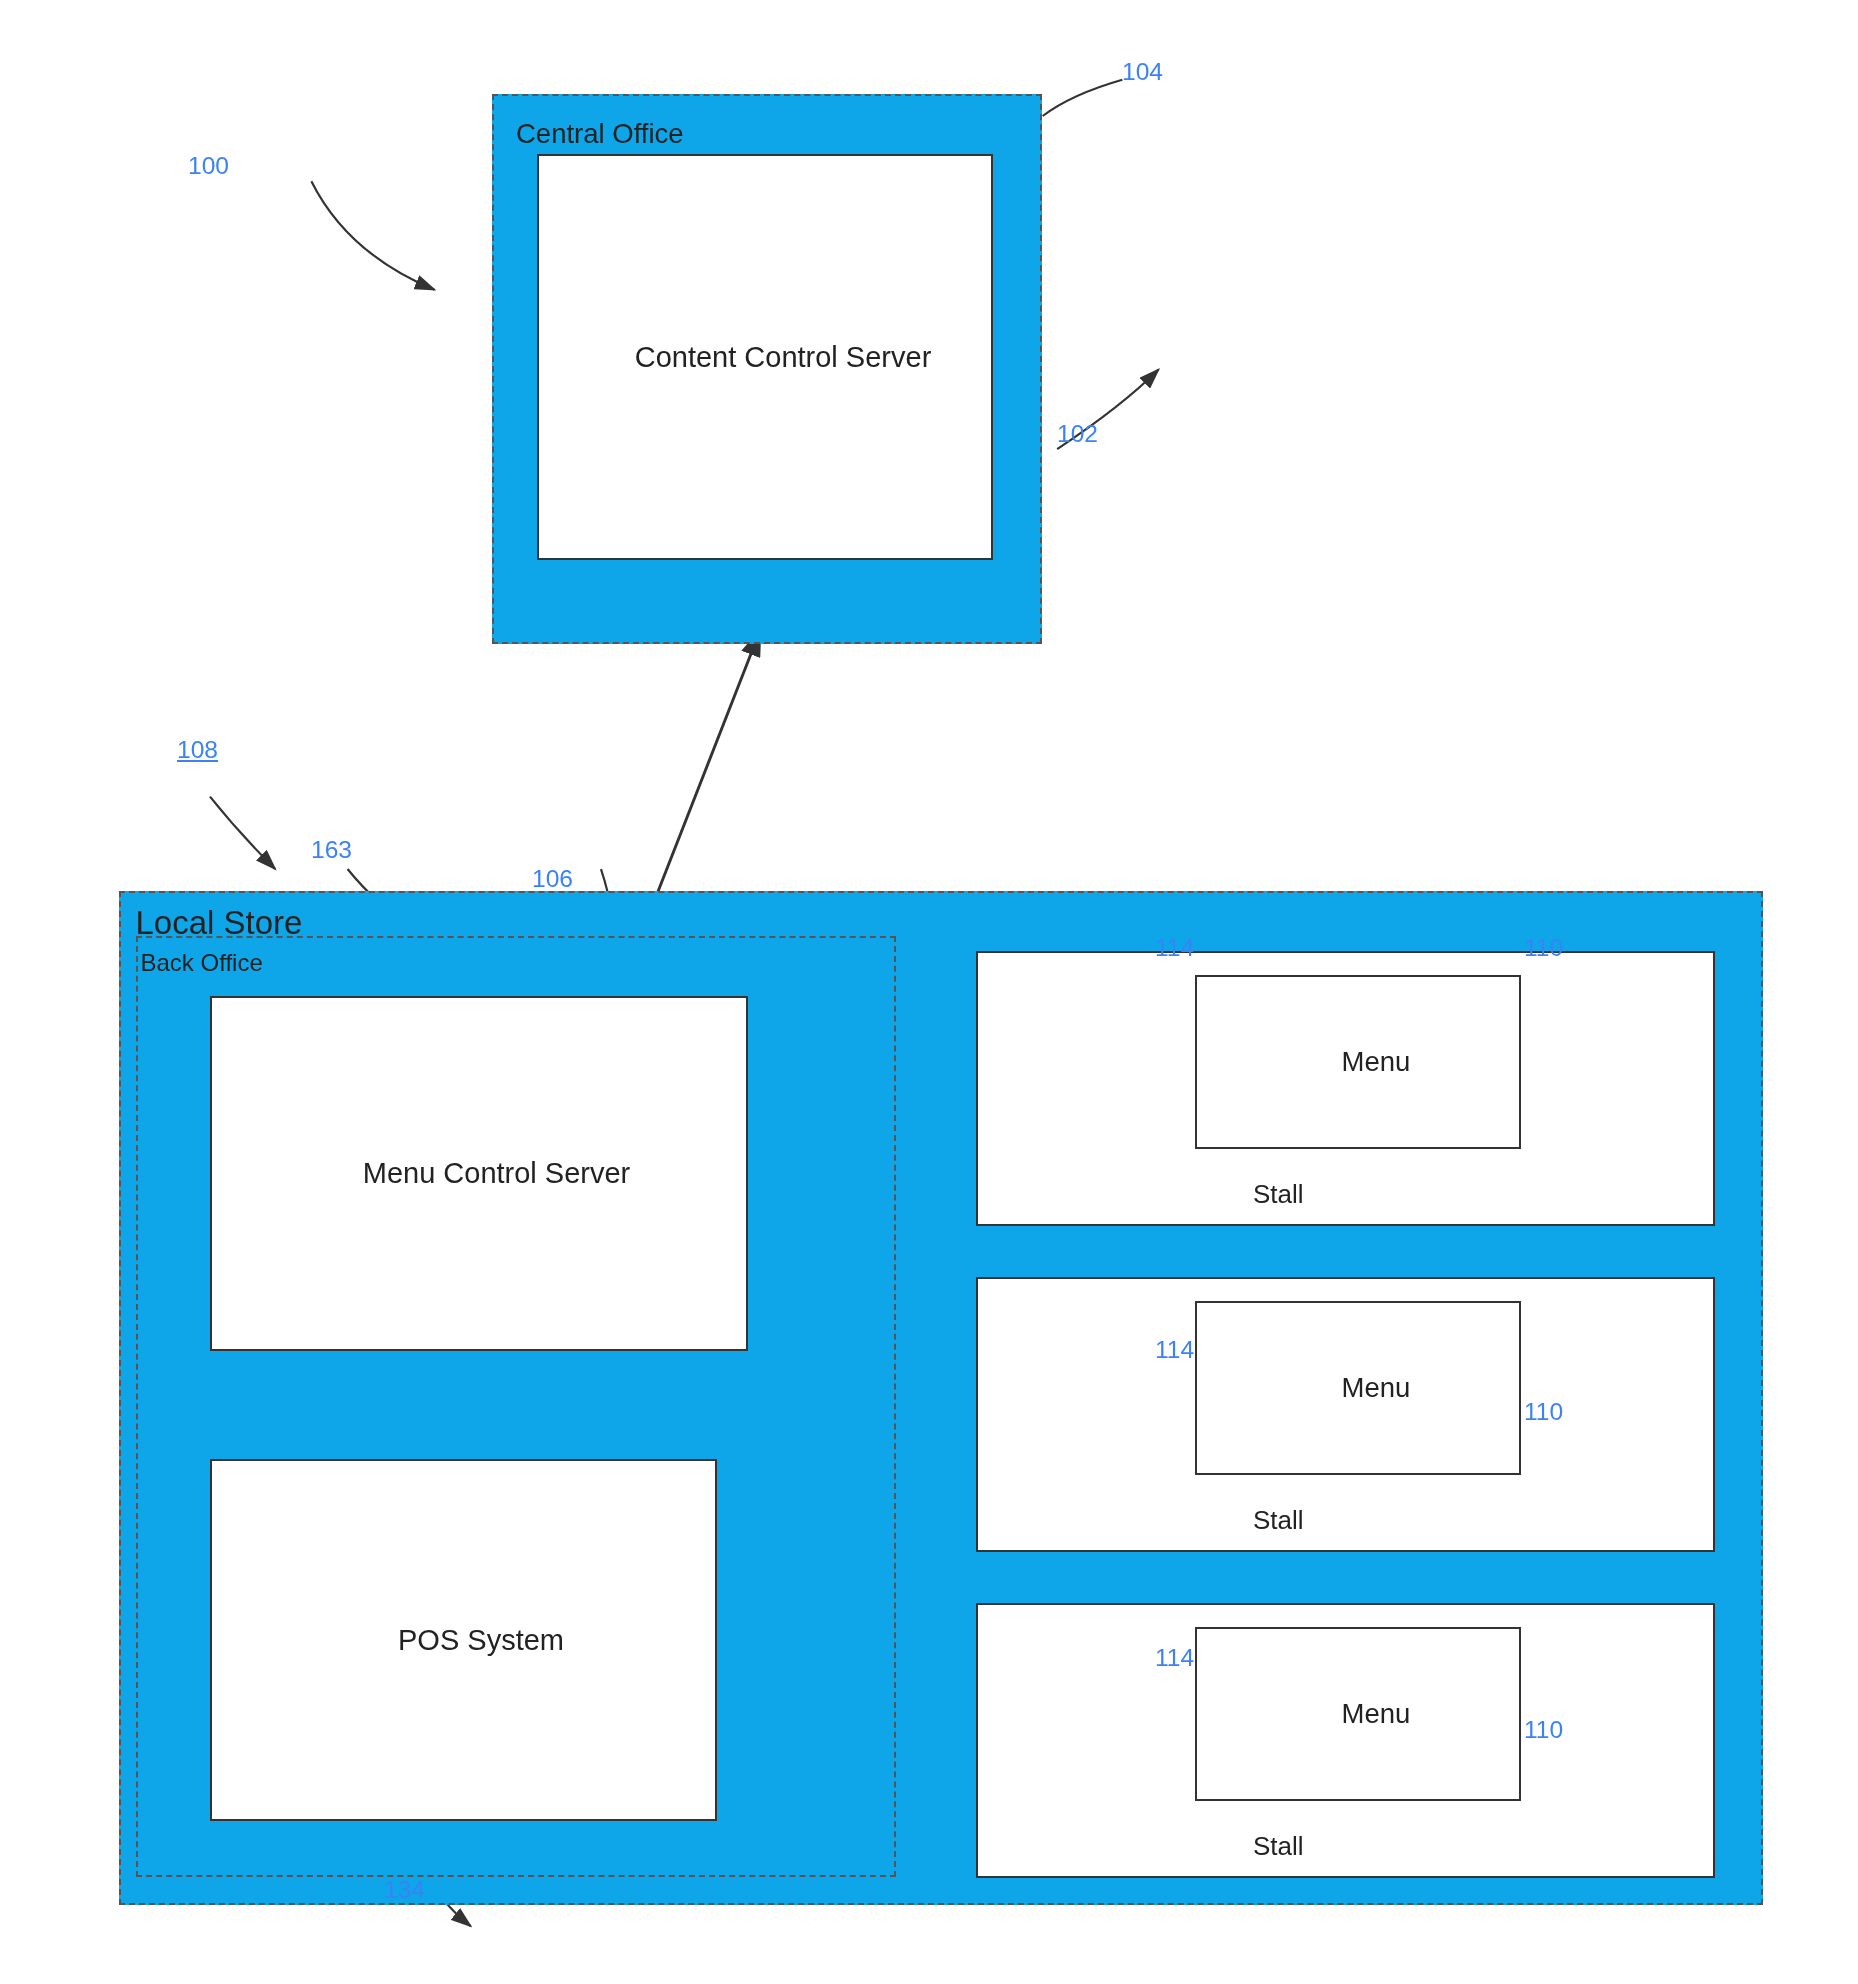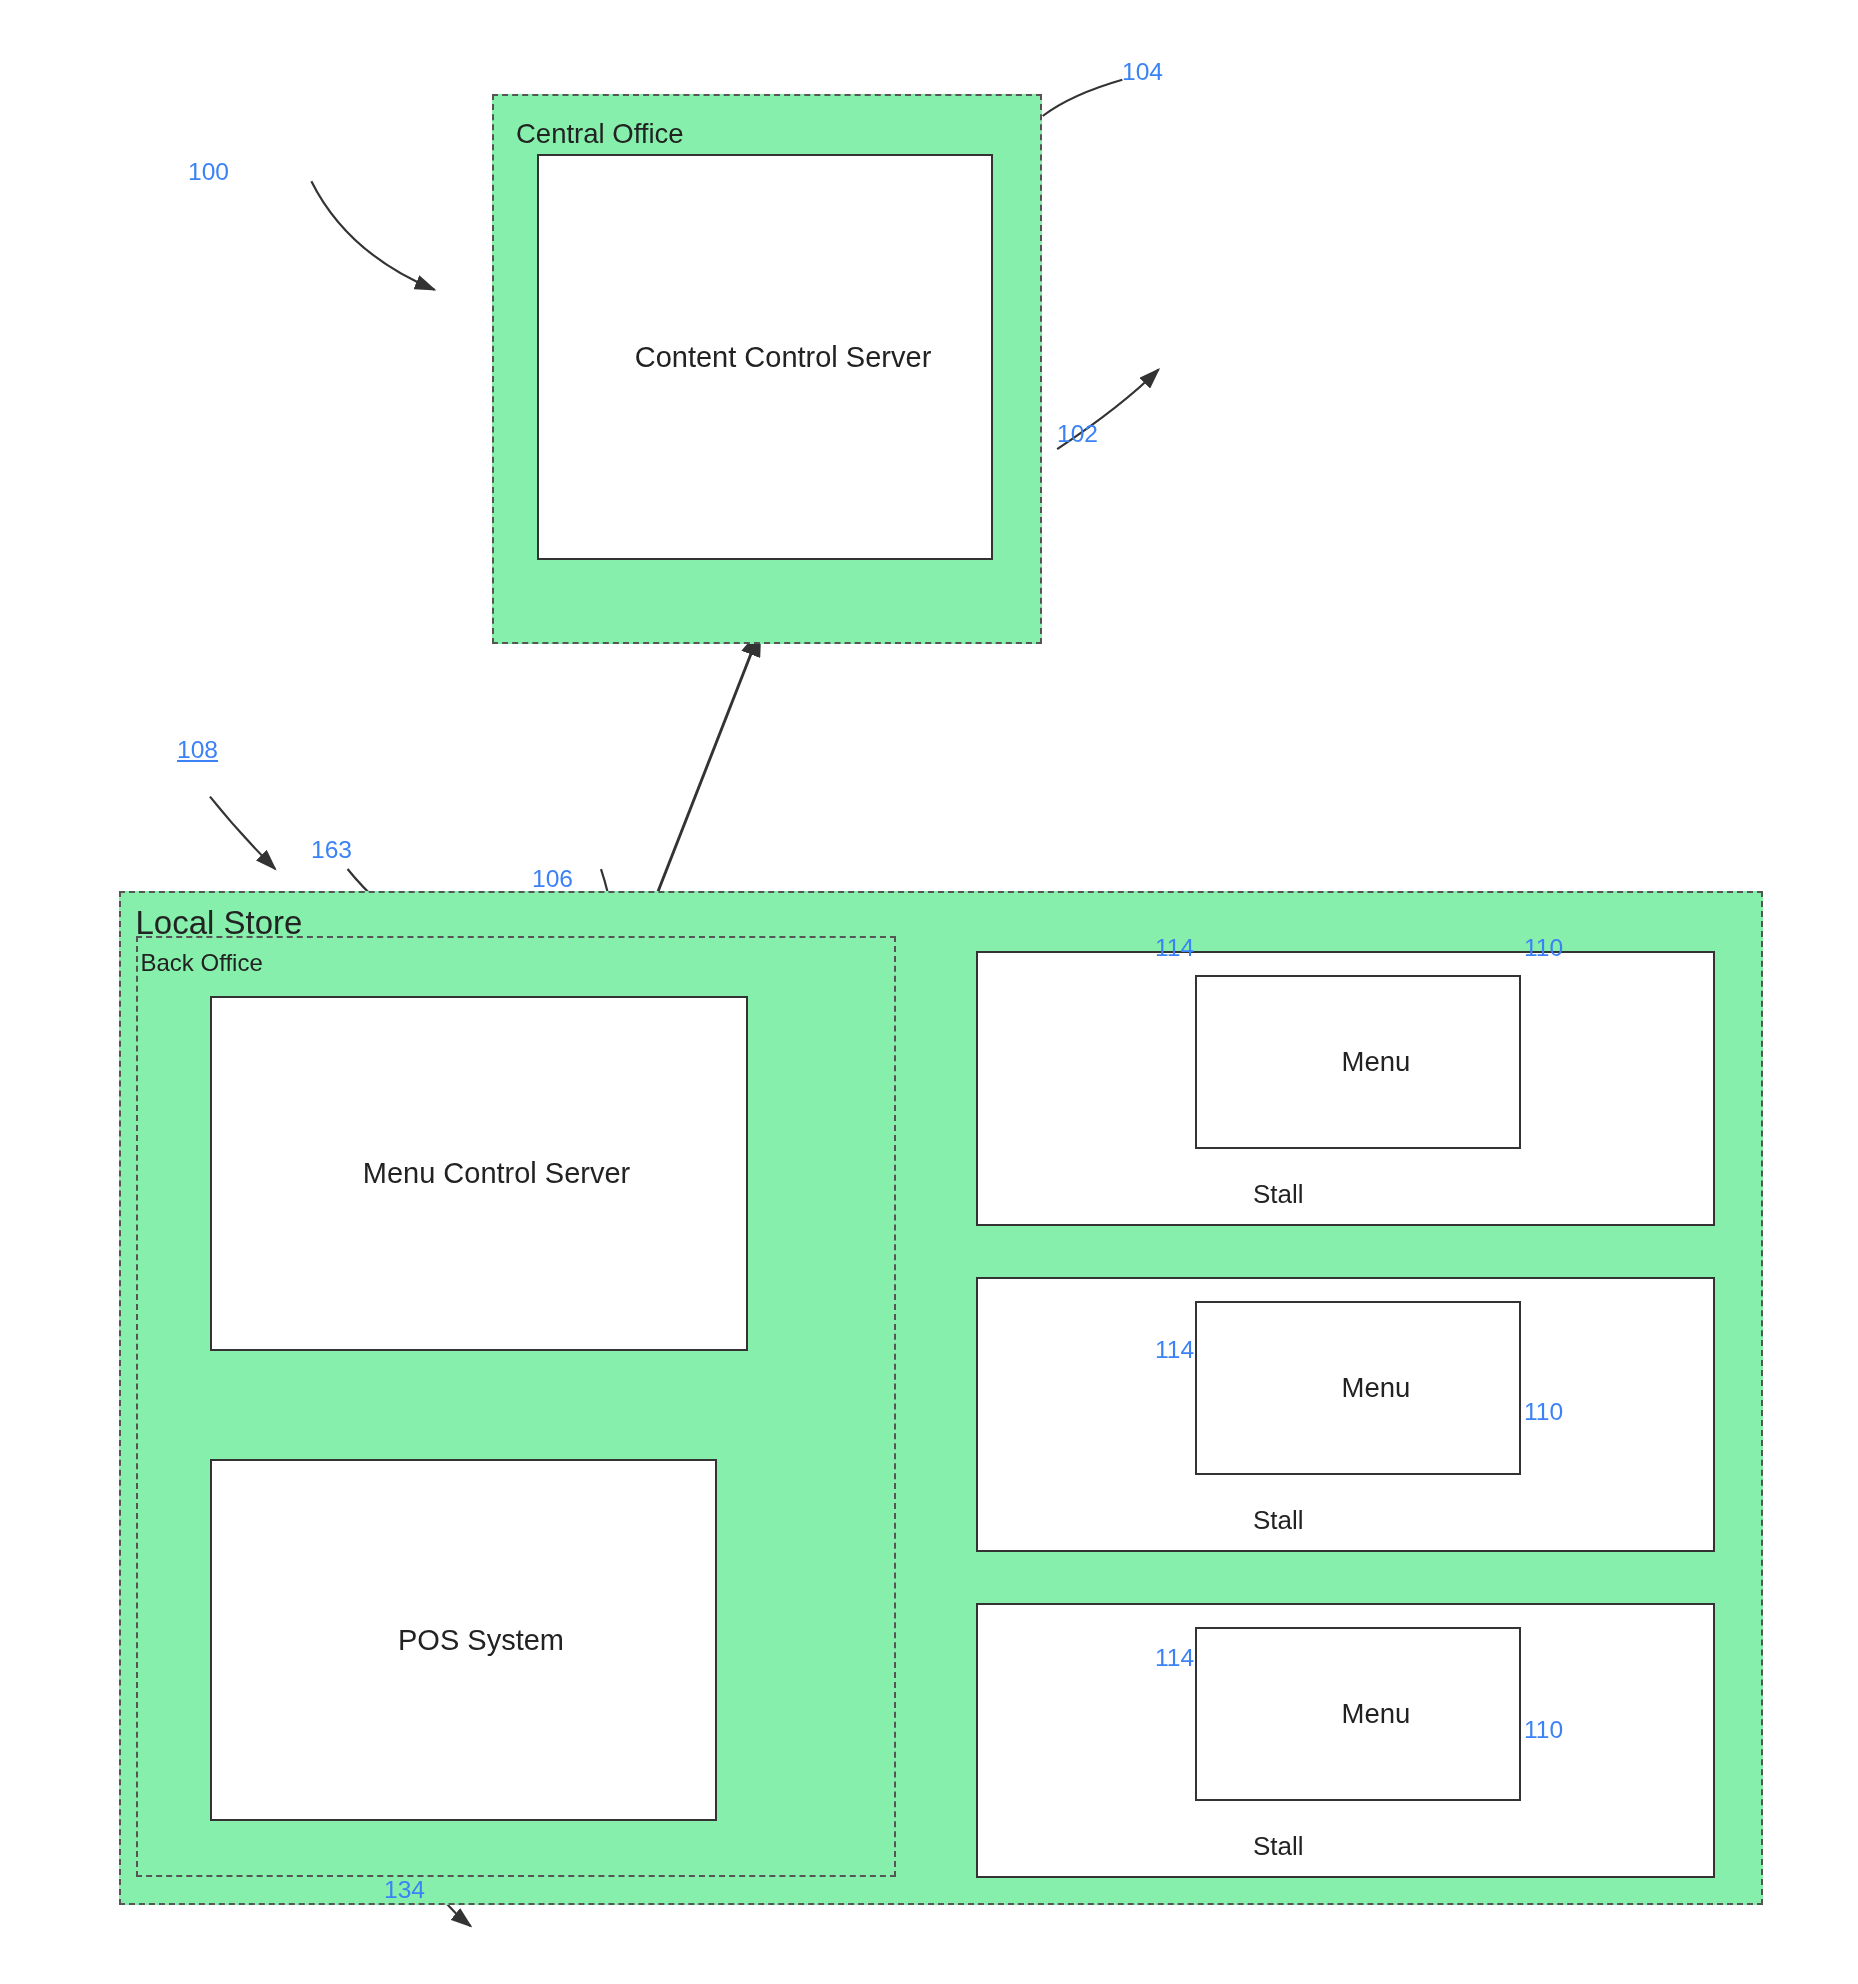--- a/index.html
+++ b/index.html
@@ -36,21 +36,21 @@
       align-items: center;
       justify-content: center;
       text-align: center;
       font-size: 27.5px;
       color: #222;
       padding-left: 36px;
     }
     .box-dashed {
       position: absolute;
       border: 2.2px dashed #555;
-      background: #86efac;
+      background: #0ea5e9;
     }
     svg.arrows {
       position: absolute;
       top: 0;
       left: 0;
       width: 1858px;
       height: 1985px;
       pointer-events: none;
     }
   </style>
@@ -103,21 +103,21 @@
     <path d="M 1610 1890 Q 1570 1870 1540 1840" stroke="#333" stroke-width="3" fill="none" marker-end="url(#arrowhead)"></path>
 
     <path d="M 2110 2370 Q 2150 2390 2180 2410" stroke="#333" stroke-width="3" fill="none" marker-end="url(#arrowhead)"></path>
 
     <path d="M 1610 2300 Q 1570 2280 1540 2250" stroke="#333" stroke-width="3" fill="none" marker-end="url(#arrowhead)"></path>
 
     <path d="M 580 2570 Q 600 2620 650 2660" stroke="#333" stroke-width="3" fill="none" marker-end="url(#arrowhead)"></path>
 
   </svg>
 
-  <div class="ref-num" style="left:188px; top:158px;">100</div>
+  <div class="ref-num" style="left:188px; top:152px;">100</div>
 
   <div class="ref-num" style="left:1122px; top:58px;">104</div>
 
   <div class="box-dashed" style="left:492px; top:94px; width:550px; height:550px;">
     <div class="label" style="position:absolute; top:22px; left:22px; font-size:27.5px;">Central Office</div>
 
     <div class="box" style="position:absolute; left:43px; top:58px; width:456px; height:406px; font-size:29px;">
       <span>Content Control Server</span>
     </div>
   </div>

